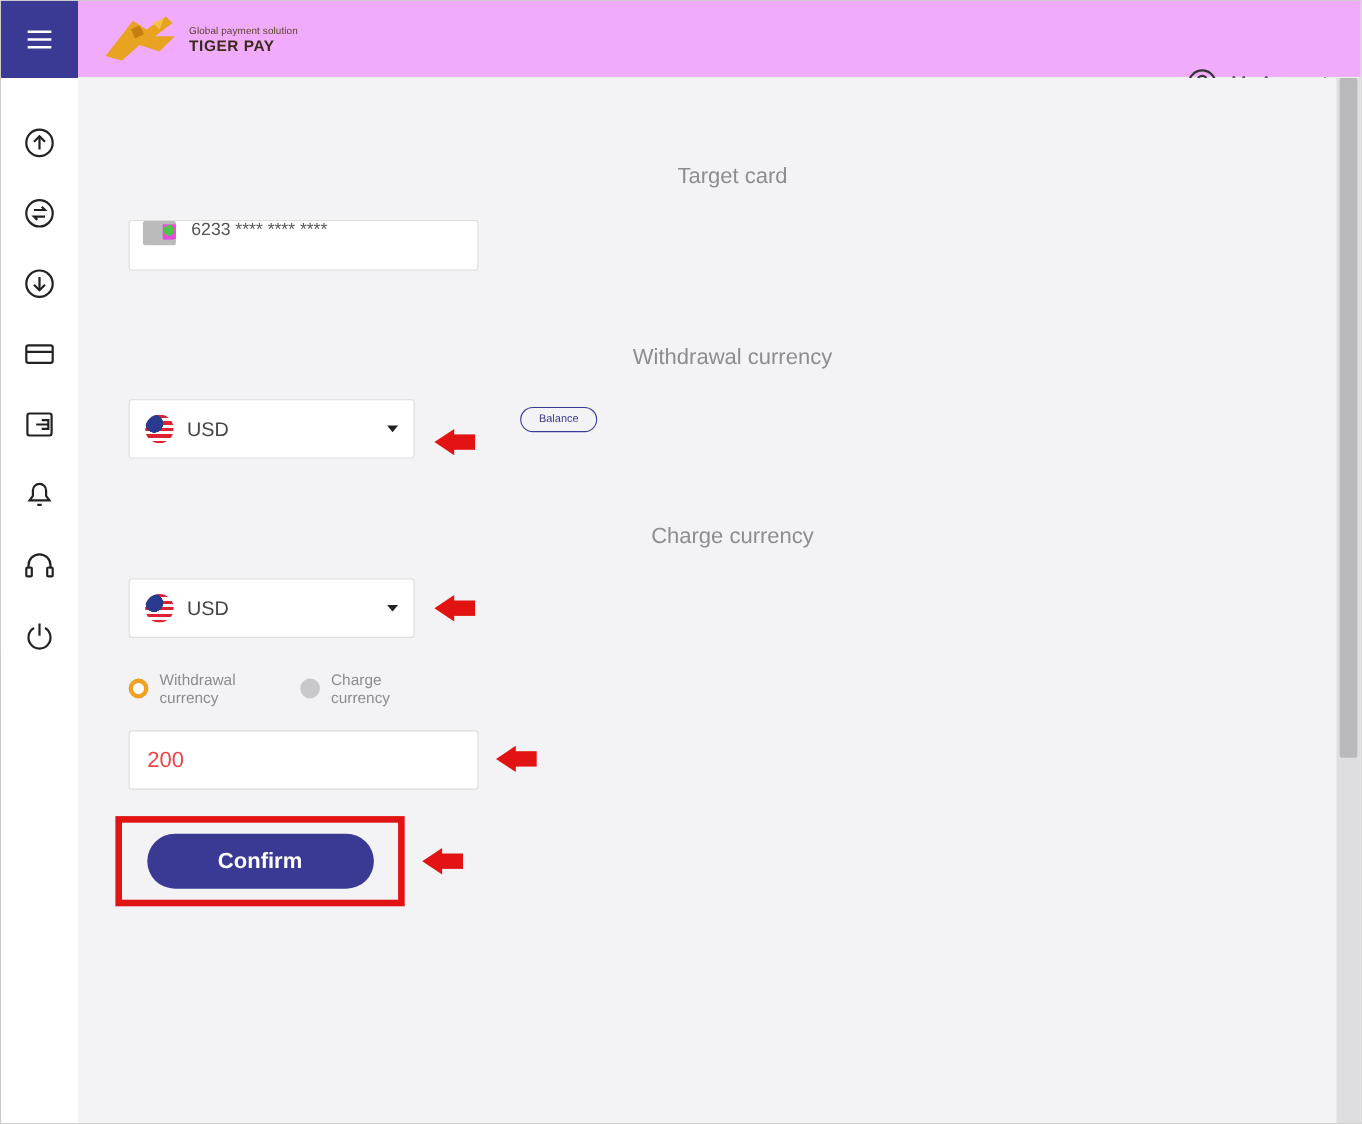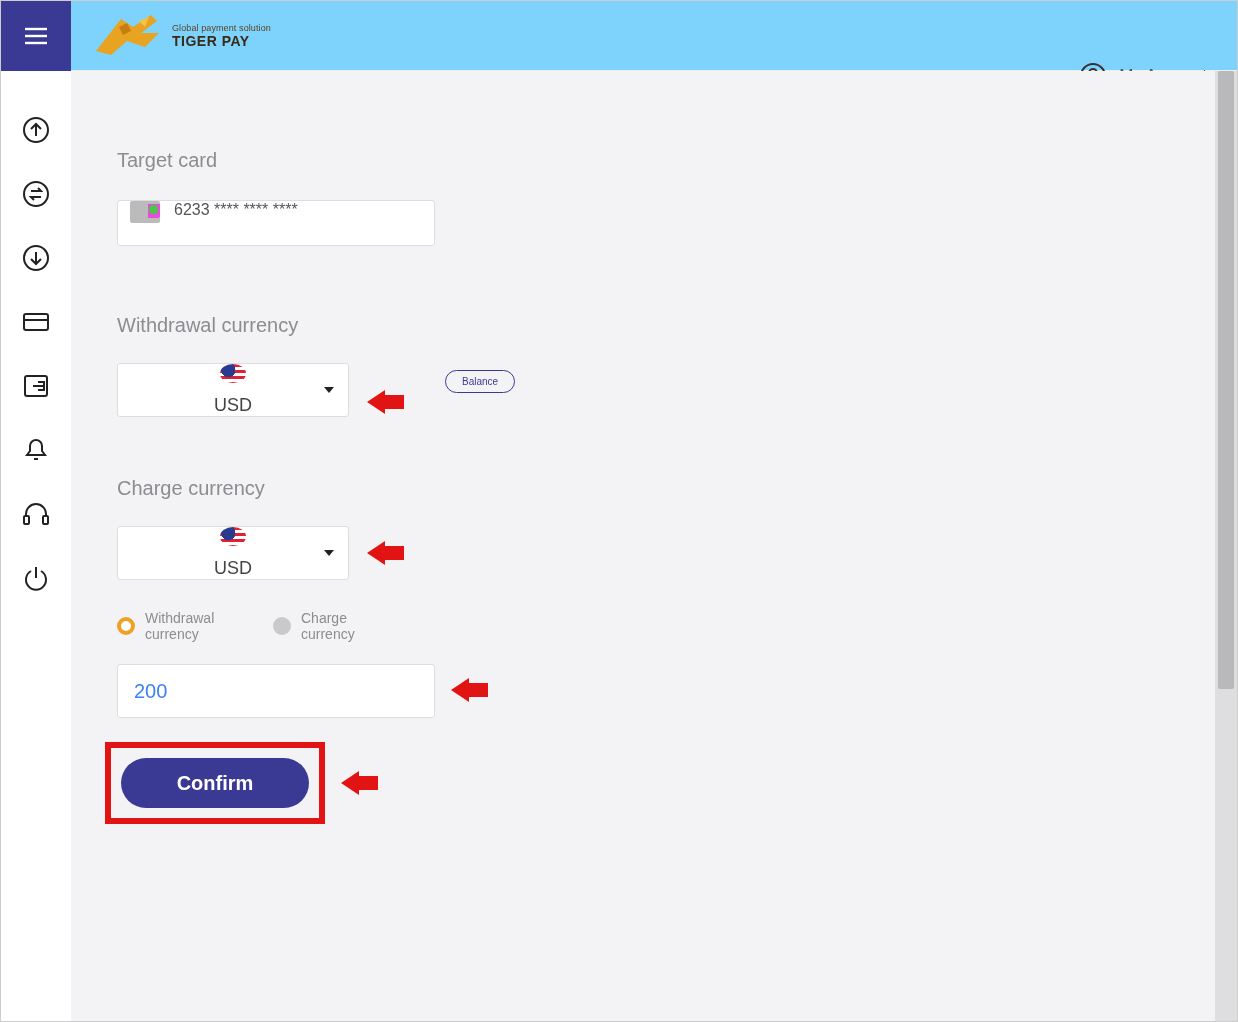--- a/index.html
+++ b/index.html
@@ -13,21 +13,21 @@
   }
   .outer-scroll {
     position: absolute;
     top: 0; left: 0; right: 0; bottom: 0;
     overflow-y: scroll;
   }
 
   
   .header {
     height: 70px;
-    background: #7dd3fc;
+    background: #f0abfc;
     display: flex;
     align-items: center;
     border-bottom: 1px solid #eee;
     position: relative;
   }
   .menu-btn {
     width: 70px;
     height: 70px;
     background: #3a3a94;
     display: flex;
@@ -99,20 +99,21 @@
   .note {
     margin-top: 18px;
     font-size: 20px;
     color: #969699;
   }
   .note .star { color: #d43333; }
   .section-label {
     font-size: 20px;
     color: #8c8c91;
     margin-top: 68px;
+    text-align: center;
   }
   .section-label.first { margin-top: 78px; }
   .section-label.tight { margin-top: 60px; }
 
   .card-box {
     margin-top: 28px;
     width: 318px;
     height: 46px;
     background: #fff;
     border: 1px solid #ddd;
@@ -127,34 +128,33 @@
   .card-thumb { width: 30px; height: 22px; background: #bbb; border-radius: 2px; position: relative; overflow: hidden; }
   .card-thumb::after { content: ""; position: absolute; right: -2px; top: 3px; width: 14px; height: 14px; background: radial-gradient(circle at 40% 40%, #4dc34d 0 40%, #e84cd9 41% 80%, transparent 81%); }
 
   .currency-row {
     margin-top: 26px;
     display: flex;
     align-items: center;
     gap: 48px;
   }
   .select-box {
-    width: 232px;
+    width: 260px;
     height: 54px;
     background: #fff;
     border: 1px solid #ddd;
     border-radius: 3px;
     display: flex;
     align-items: center;
     padding: 0 14px;
     gap: 12px;
     font-size: 18px;
     color: #444;
     cursor: pointer;
     position: relative;
-    flex-direction: column;
   }
   .select-box .caret {
     position: absolute;
     right: 14px;
     top: 50%;
     margin-top: -3px;
     width: 0; height: 0;
     border-left: 5px solid transparent;
     border-right: 5px solid transparent;
     border-top: 6px solid #222;
@@ -200,34 +200,34 @@
     border: 1px solid #ddd;
     border-radius: 3px;
     padding: 0 16px;
     display: flex;
     align-items: center;
     font-size: 20px;
     color: #c62020;
   }
   .amount-input input {
     border: none; outline: none; width: 100%;
-    font-size: 20px; color: #3b82f6; background: transparent;
+    font-size: 20px; color: #ef4444; background: transparent;
   }
 
   .confirm-area {
     margin-top: 24px;
     display: flex;
     align-items: center;
     gap: 16px;
     margin-left: -12px;
   }
   .confirm-highlight {
     border: 6px solid #e21313;
     padding: 10px;
-    width: 220px;
+    width: 263px;
     display: flex;
     justify-content: center;
   }
   .confirm-btn {
     width: 206px;
     height: 50px;
     background: #3a3a94;
     color: #fff;
     border-radius: 26px;
     font-size: 20px;

